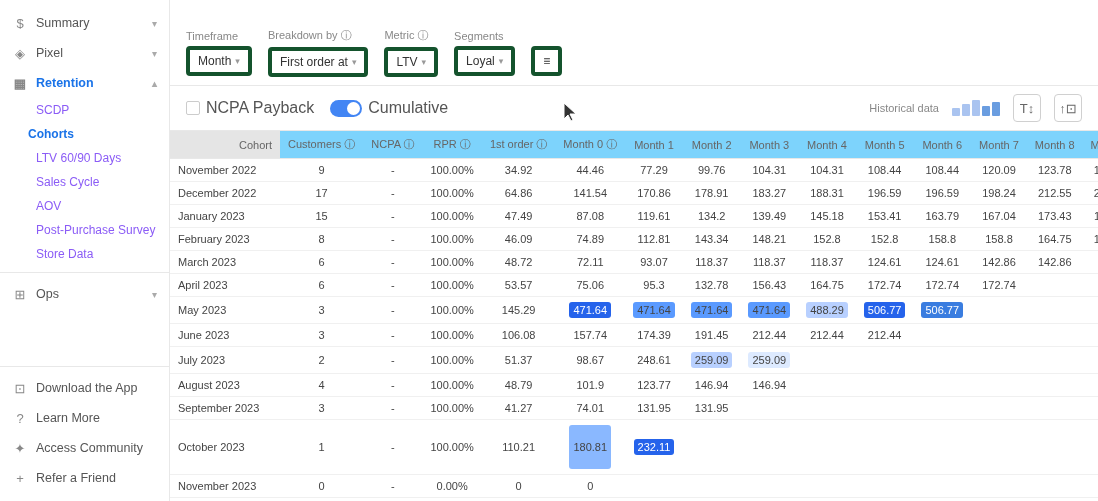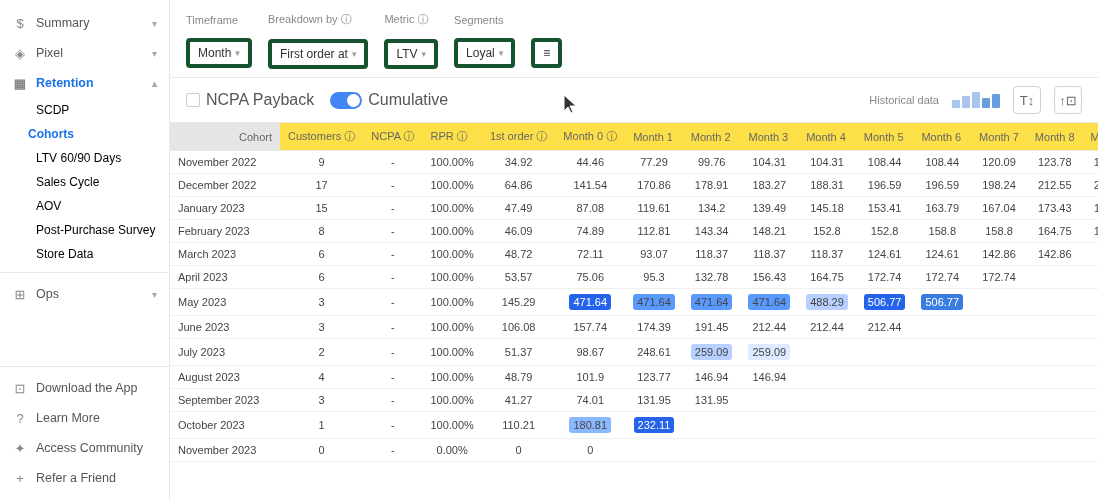--- a/index.html
+++ b/index.html
@@ -4,60 +4,60 @@
   <style>
     * { box-sizing: border-box; margin: 0; padding: 0; }
     body { font-family: -apple-system, BlinkMacSystemFont, 'Segoe UI', sans-serif; font-size: 12px; background: #f5f6fa; color: #333; display: flex; height: 501px; overflow: hidden; }
 
     
     .sidebar { width: 170px; background: #fff; border-right: 1px solid #e8e8e8; display: flex; flex-direction: column; padding: 8px 0; overflow-y: auto; flex-shrink: 0; }
     .sidebar-item { display: flex; align-items: center; padding: 7px 12px; cursor: pointer; color: #555; font-size: 12.5px; gap: 8px; }
     .sidebar-item.active { color: #1a73e8; font-weight: 600; }
     .sidebar-item .icon { width: 16px; height: 16px; display: flex; align-items: center; justify-content: center; color: #888; font-size: 13px; flex-shrink: 0; }
     .sidebar-item .chevron { margin-left: auto; font-size: 10px; color: #aaa; }
-    .sidebar-sub-item { padding: 5px 12px 5px 36px; cursor: pointer; color: #000000; font-size: 12px; }
+    .sidebar-sub-item { padding: 5px 12px 5px 36px; cursor: pointer; color: #8b5cf6; font-size: 12px; }
     .sidebar-sub-item.active { color: #1a73e8; font-weight: 600; padding-left: 28px; }
     .sidebar-divider { height: 1px; background: #e8e8e8; margin: 6px 0; }
     .sidebar-bottom { margin-top: auto; }
 
     
     .main { flex: 1; display: flex; flex-direction: column; overflow: hidden; background: #fff; }
 
     
     .controls-bar { padding: 12px 16px 8px; border-bottom: 1px solid #e8e8e8; display: flex; align-items: center; gap: 16px; flex-shrink: 0; }
-    .control-group { display: flex; flex-direction: column; gap: 12px; }
+    .control-group { display: flex; flex-direction: column; gap: 4px; margin-top: 16px; }
     .control-label { font-size: 11px; color: #888; }
     .select-btn { display: flex; align-items: center; gap: 4px; border: 4px solid #14532d; border-radius: 4px; padding: 4px 8px; background: #fff; cursor: pointer; font-size: 12px; color: #333; }
     .select-btn .caret { font-size: 9px; color: #999; }
 
     
     .toggle-bar { padding: 8px 16px; display: flex; align-items: center; gap: 16px; border-bottom: 1px solid #e8e8e8; flex-shrink: 0; }
     .toggle-group { display: flex; align-items: center; gap: 6px; }
     .toggle-checkbox { width: 14px; height: 14px; border: 1px solid #ccc; border-radius: 2px; background: #fff; }
     .toggle-switch { width: 32px; height: 17px; background: #4285f4; border-radius: 10px; position: relative; cursor: pointer; }
     .toggle-switch::after { content: ''; position: absolute; width: 13px; height: 13px; background: #fff; border-radius: 50%; top: 2px; right: 2px; }
     .toggle-label { font-size: 16px; color: #555; }
     .historical-area { margin-left: auto; display: flex; align-items: center; gap: 13px; }
     .historical-label { font-size: 11px; color: #888; }
     .historical-bars { display: flex; gap: 2px; align-items: flex-end; height: 16px; }
     .historical-bar { width: 8px; background: #aac4f0; border-radius: 1px; }
     .icon-btn { width: 28px; height: 28px; border: 1px solid #d0d0d0; border-radius: 4px; background: #fff; cursor: pointer; display: flex; align-items: center; justify-content: center; font-size: 13px; color: #666; }
 
     
     .table-container { overflow: auto; flex: 1; }
     table { border-collapse: collapse; width: 100%; font-size: 11px; }
-    thead th { position: sticky; top: 0; background: #fde047; padding: 6px 8px; text-align: left; border-bottom: 1px solid #e8e8e8; color: #666; font-weight: 500; white-space: nowrap; z-index: 2; }
+    thead th { position: sticky; top: 0; background: #7dd3fc; padding: 6px 8px; text-align: center; border-bottom: 1px solid #e8e8e8; color: #666; font-weight: 500; white-space: nowrap; z-index: 2; }
     thead th:first-child { text-align: right; position: sticky; left: 0; z-index: 3; background: #e5e5e5; min-width: 110px; }
     tbody tr { border-bottom: 1px solid #f0f0f0; }
     tbody td { padding: 5px 8px; text-align: center; white-space: nowrap; color: #444; }
     tbody td:first-child { text-align: left; position: sticky; left: 0; background: inherit; z-index: 1; font-weight: 500; }
     .cell-highlighted { background: #2563eb; color: #fff; border-radius: 3px; padding: 2px 4px; display: inline-block; }
     .cell-blue-1 { background: #ddeaff; border-radius: 3px; padding: 2px 4px; display: inline-block; }
     .cell-blue-2 { background: #b8d0ff; border-radius: 3px; padding: 2px 4px; display: inline-block; }
-    .cell-blue-3 { background: #8ab8ff; border-radius: 3px; padding: 2px 4px; display: inline-block; }
+    .cell-blue-3 { background: #8ab8ff; border-radius: 3px; padding: 16px 4px; display: inline-block; }
     .cell-blue-4 { background: #5a9aff; border-radius: 3px; padding: 2px 4px; display: inline-block; }
     .cell-blue-5 { background: #3a7de0; color: #fff; border-radius: 3px; padding: 2px 4px; display: inline-block; }
   </style>
 </head>
 <body>
 
 <div class="sidebar">
   <div class="sidebar-item">
     <span class="icon">$</span>
     <span>Summary</span>

